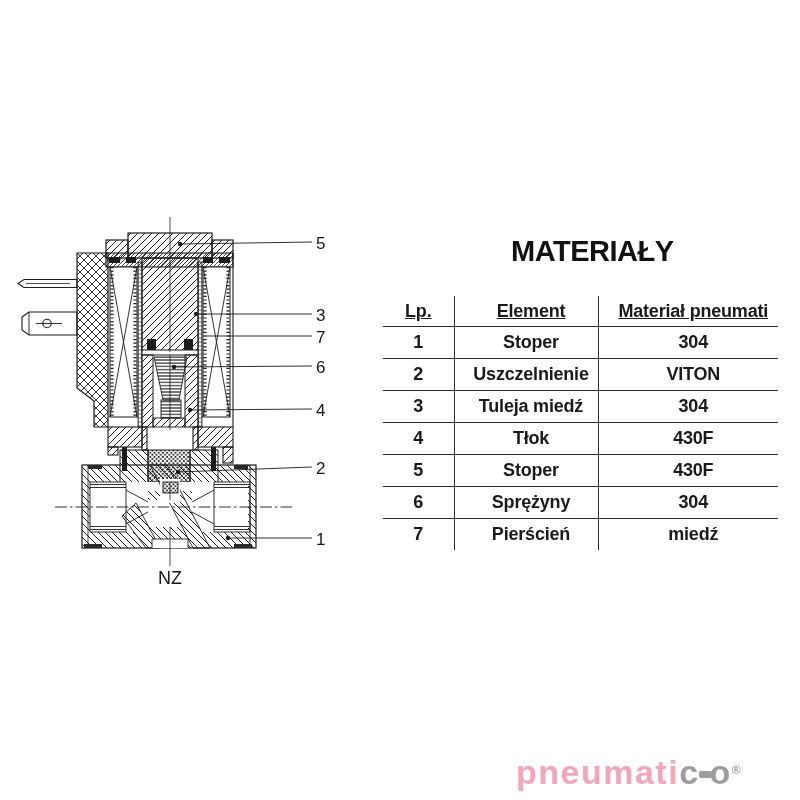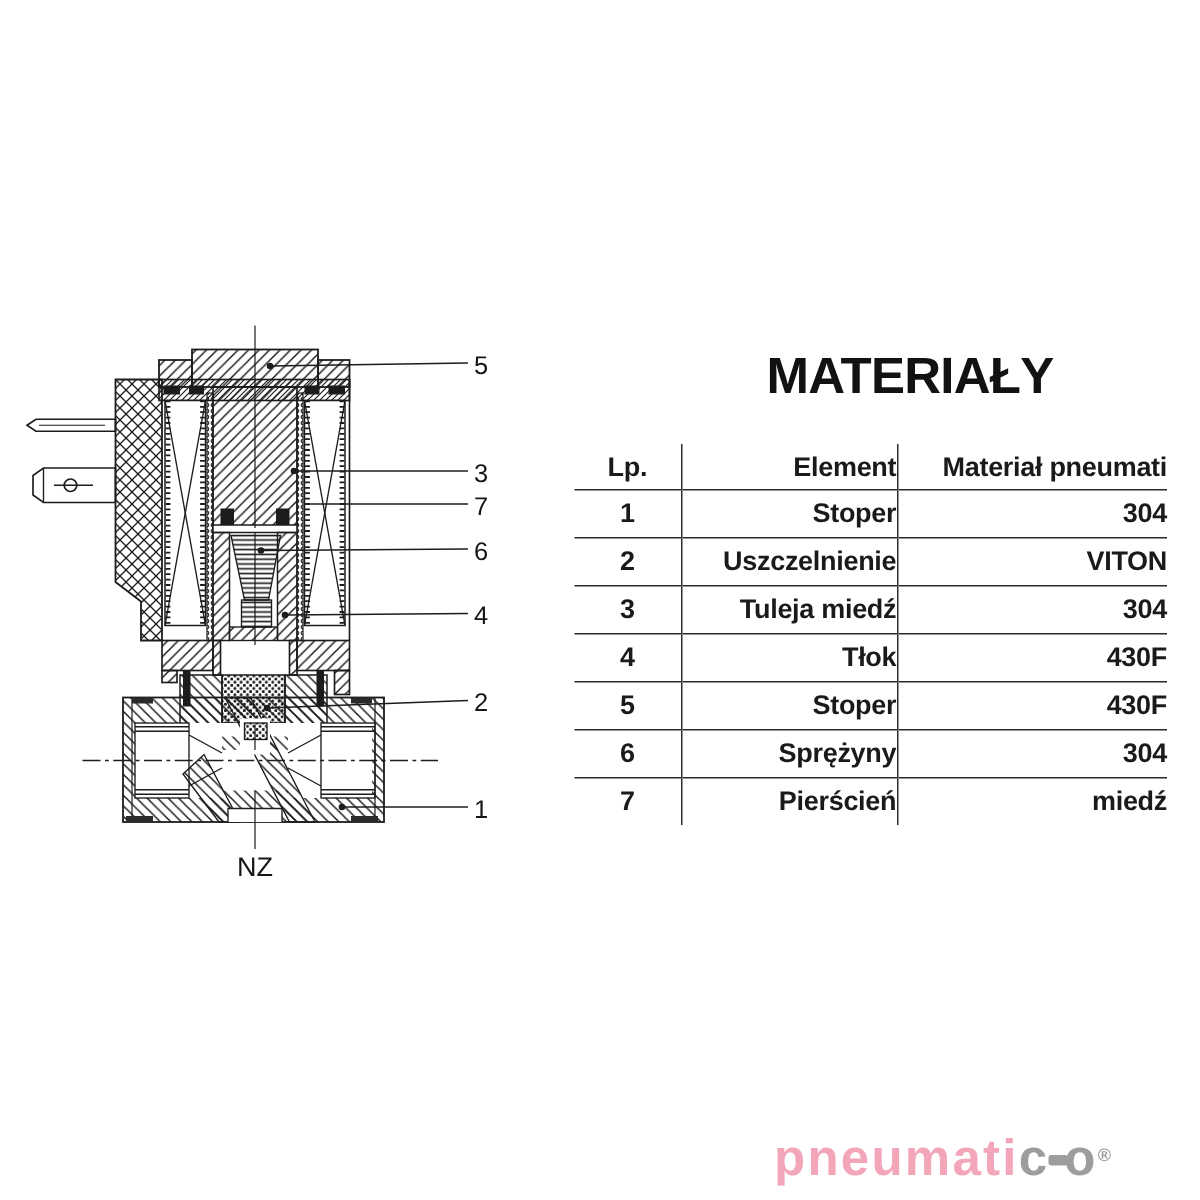--- a/index.html
+++ b/index.html
@@ -3,32 +3,32 @@
 <meta charset="utf-8">
 <style>
   html,body{margin:0;padding:0;}
   body{
     width:800px;height:800px;position:relative;background:#ffffff;
     font-family:"Liberation Sans", sans-serif;overflow:hidden;color:#161616;
   }
   .abs{position:absolute;}
   
   #title{
-    left:511px;top:238px;font-size:34px;line-height:27px;font-weight:700;
+    left:511px;top:238px;font-size:29px;line-height:27px;font-weight:700;
     letter-spacing:-0.5px;color:#121212;white-space:nowrap;
   }
   
   #materials-table{
     left:383px;top:296px;width:395px;border-collapse:collapse;table-layout:fixed;
   }
   #materials-table th,#materials-table td{
     font-size:18px;font-weight:700;letter-spacing:-0.2px;color:#1a1a1a;
-    height:31px;padding:0;text-align:right;vertical-align:middle;white-space:nowrap;
-  }
-  #materials-table thead th{height:30px;border-bottom:1.5px solid #2b2b2b;}
+    height:31px;padding:0;text-align:center;vertical-align:middle;white-space:nowrap;
+  }
+  #materials-table thead th{height:30px;border-bottom:1.5px solid #2b2b2b;text-decoration:underline;}
   #materials-table tbody tr:not(:last-child) td{border-bottom:1.5px solid #2b2b2b;}
   #materials-table th:nth-child(1),#materials-table td:nth-child(1){text-align:center;}
   #materials-table th:nth-child(2),#materials-table td:nth-child(2),
   #materials-table th:nth-child(3),#materials-table td:nth-child(3){
     border-left:1.5px solid #2b2b2b;padding-left:10px;
   }
   
   #logo{
     left:516px;top:755px;font-size:34px;line-height:34px;font-weight:700;
     letter-spacing:1.5px;white-space:nowrap;

